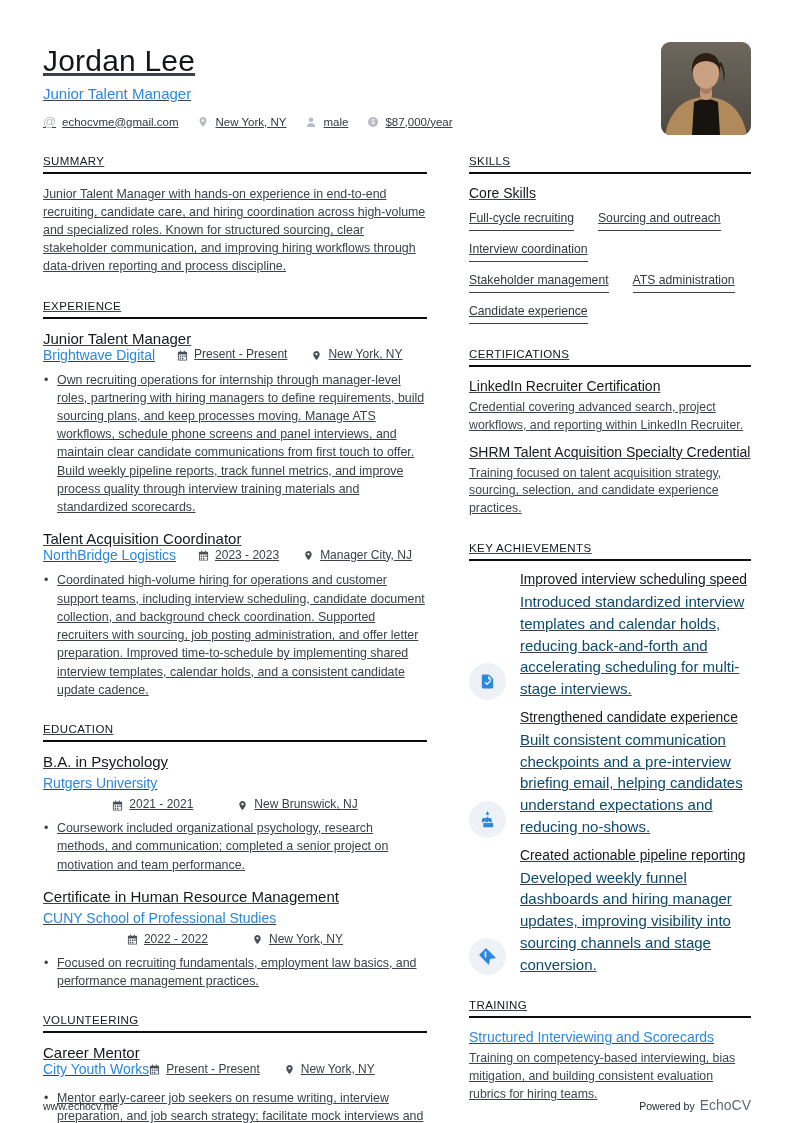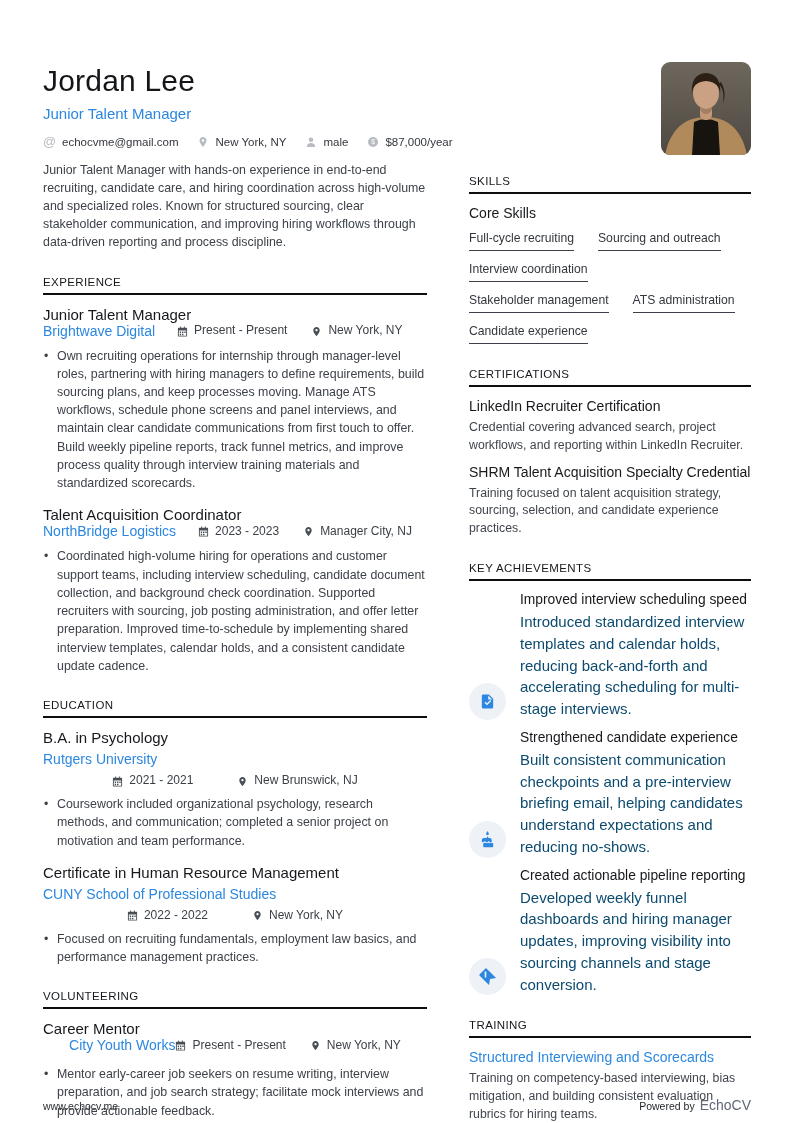--- a/index.html
+++ b/index.html
@@ -1,18 +1,18 @@
 <!DOCTYPE html>
 <html><head>
 <meta charset="utf-8">
 <style>
   * { margin:0; padding:0; box-sizing:border-box; }
   html,body { background:#fff; }
   body { font-family:"Liberation Sans", sans-serif; color:#3d424a; }
-  .page { position:relative; width:794px; height:1123px; margin:0 auto; background:#fff; padding:64px 43px 0 43px; overflow:hidden; }
+  .page { position:relative; width:794px; height:1123px; margin:0 auto; background:#fff; padding:44px 43px 0 43px; overflow:hidden;text-decoration:underline; }
 
   
   .header { display:flex; justify-content:space-between; align-items:flex-start; }
   .name { font-size:30px; font-weight:400; color:#14161a; letter-spacing:0.2px; }
   .job-title { font-size:15px; color:#2b87e0; margin-top:7px; }
   .contact-row { display:flex; align-items:center; gap:18px; margin-top:13px; font-size:11.5px; color:#33373d; }
   .contact-item { display:flex; align-items:center; gap:6px; }
   .cicon { width:13px; height:13px; display:inline-flex; align-items:center; justify-content:center; color:#b7bcc3; flex:0 0 auto; }
   .cicon svg { width:12px; height:12px; fill:#b7bcc3; }
   .at-glyph { font-size:13px; color:#b7bcc3; line-height:1; }
@@ -23,21 +23,21 @@
   .col-left { width:384px; flex:0 0 auto; }
   .col-right { flex:1; min-width:0; }
 
   .sec-head { font-size:11.5px; letter-spacing:0.4px; color:#15181d; padding-bottom:5px; border-bottom:2px solid #0c0d0f; margin-top:24px; margin-bottom:11px; }
   .sec-head.first { margin-top:14px; }
 
   .body-text { font-size:12.4px; line-height:1.46; color:#3d424a; }
 
   .item-title { font-size:15px; color:#16181c; margin-top:2px; }
   .org-row { display:flex; align-items:baseline; }
-  .org-row.spread { justify-content:center; }
+  .org-row.spread { justify-content:flex-start; }
   .org { font-size:14px; color:#2b87e0; }
   .meta-group { display:flex; align-items:baseline; gap:24px; }
   .org-row:not(.spread) .meta-group { margin-left:22px; }
   .meta { display:flex; align-items:center; gap:6px; font-size:12px; color:#3a3f46; white-space:nowrap; }
   .micon svg { width:11px; height:11px; fill:#4a4f57; display:block; position:relative; top:1px; }
   .bullets { margin-top:8px; margin-bottom:14px; }
   .bullet { position:relative; padding-left:14px; font-size:12.4px; line-height:1.47; color:#3d424a; }
   .bullet::before { content:"•"; position:absolute; left:1px; top:0; color:#3d424a; }
 
   .edu-meta { display:flex; align-items:center; gap:44px; margin-top:6px;justify-content:center; }
@@ -124,20 +124,21 @@
         <path d="M57,22 Q64,26 62,42 Q66,30 60,20 Z" fill="#2c2015"></path>
         <path d="M38,44 Q45,50 52,44 Q50,52 45,52 Q40,52 38,44 Z" fill="#8a6a50" opacity="0.55"></path>
       </svg>
     </div>
   </div>
 
   <div class="main">
 
     <div class="col-left">
 
+      <div class="sec-head first">SUMMARY</div>
       <p class="body-text">Junior Talent Manager with hands-on experience in end-to-end recruiting, candidate care, and hiring coordination across high-volume and specialized roles. Known for structured sourcing, clear stakeholder communication, and improving hiring workflows through data-driven reporting and process discipline.</p>
 
       <div class="sec-head">EXPERIENCE</div>
 
       <div>
         <div class="item-title">Junior Talent Manager</div>
         <div class="org-row">
           <span class="org">Brightwave Digital</span>
           <span class="meta-group">
             <span class="meta">

